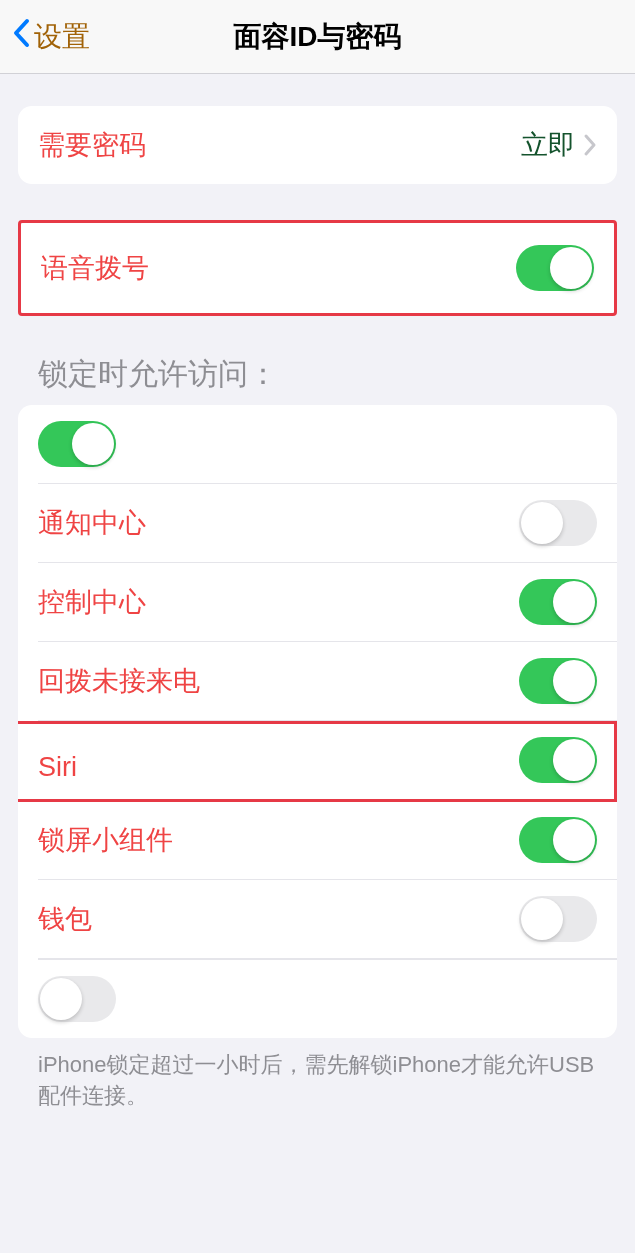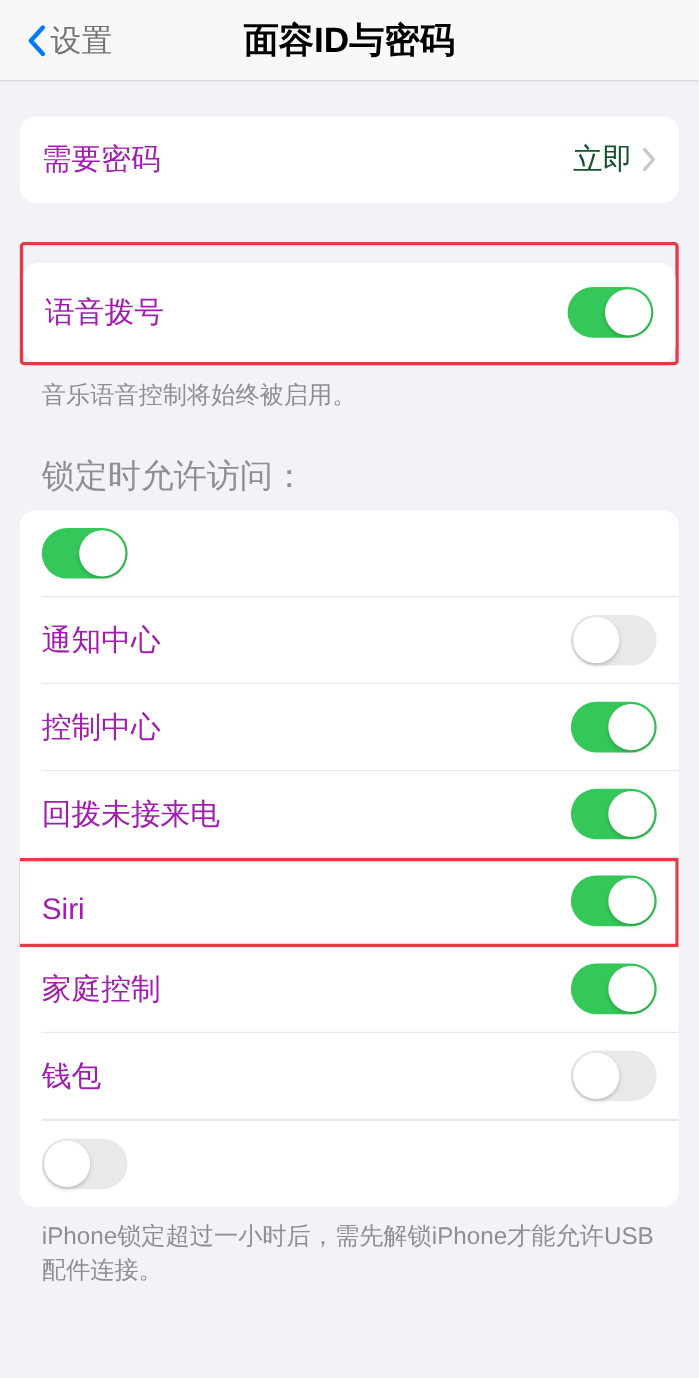--- a/index.html
+++ b/index.html
@@ -18,38 +18,38 @@
     .header {
       display: flex;
       align-items: center;
       height: 74px;
       background: #f8f8f8;
       border-bottom: 1px solid #d1d1d6;
       position: relative;
     }
     .back-button {
       display: flex;
-      align-items: center;
-      padding-left: 24px;
-      color: #737373;
+      align-items: flex-start;
+      padding-left: 12px;
+      color: #a16207;
       font-size: 28px;
       cursor: pointer;
     }
     .back-chevron {
       display: inline-block;
       margin-right: 4px;
     }
     .back-chevron svg {
       display: block;
     }
     .header-title {
       position: absolute;
       left: 50%;
       transform: translateX(-50%);
-      font-size: 32px;
+      font-size: 28px;
       font-weight: 600;
       color: #000;
     }
     .content {
       padding: 0 18px;
     }
     .section {
       background: #fff;
       border-radius: 14px;
       margin-top: 32px;
@@ -60,21 +60,21 @@
     }
     .row {
       display: flex;
       align-items: center;
       justify-content: space-between;
       padding: 16px 20px;
       min-height: 78px;
     }
     .row-label {
       font-size: 27px;
-      color: #a21caf;
+      color: #ef4444;
     }
     .row-value {
       font-size: 27px;
       color: #14532d;
       margin-right: 8px;
     }
     .row-right {
       display: flex;
       align-items: center;
     }
@@ -132,22 +132,22 @@
       left: 2px;
     }
     .highlight-box {
       border: 3px solid #e63946;
       border-radius: 4px;
     }
     .highlight-wrapper-1 {
       margin-top: 36px;
     }
     .highlight-wrapper-1 .section {
-      margin-top: 16px;
-      border-radius: 14px;
+      margin-top: 0;
+      border-radius: 3px;
     }
     .siri-row {
       position: relative;
       align-items: flex-end;
     }
     .siri-highlight {
       position: absolute;
       left: -3px;
       right: 0px;
       top: 0px;
@@ -190,21 +190,20 @@
   <div class="highlight-wrapper-1 highlight-box">
     <div class="section">
       <div class="row" style="min-height:90px;">
         <span class="row-label">语音拨号</span>
         <div class="toggle on">
           <div class="toggle-knob"></div>
         </div>
       </div>
     </div>
   </div>
-  <div class="footer-text">音乐语音控制将始终被启用。</div>
 
   <div class="header-text">锁定时允许访问：</div>
   <div class="section follow-header" id="lock-access-section">
       <div class="row">
         <div class="toggle on">
           <div class="toggle-knob"></div>
         </div>
       </div>
       <div class="separator"></div>
       <div class="row">
@@ -231,21 +230,21 @@
       <div class="row siri-row">
         <span class="row-label">Siri</span>
         <div class="toggle on">
           <div class="toggle-knob"></div>
         </div>
         <div class="siri-highlight"></div>
       </div>
       <div class="separator"></div>
       <div class="separator"></div>
       <div class="row">
-        <span class="row-label">家庭控制</span>
+        <span class="row-label">锁屏小组件</span>
         <div class="toggle on">
           <div class="toggle-knob"></div>
         </div>
       </div>
       <div class="separator"></div>
       <div class="row">
         <span class="row-label">钱包</span>
         <div class="toggle off">
           <div class="toggle-knob"></div>
         </div>

